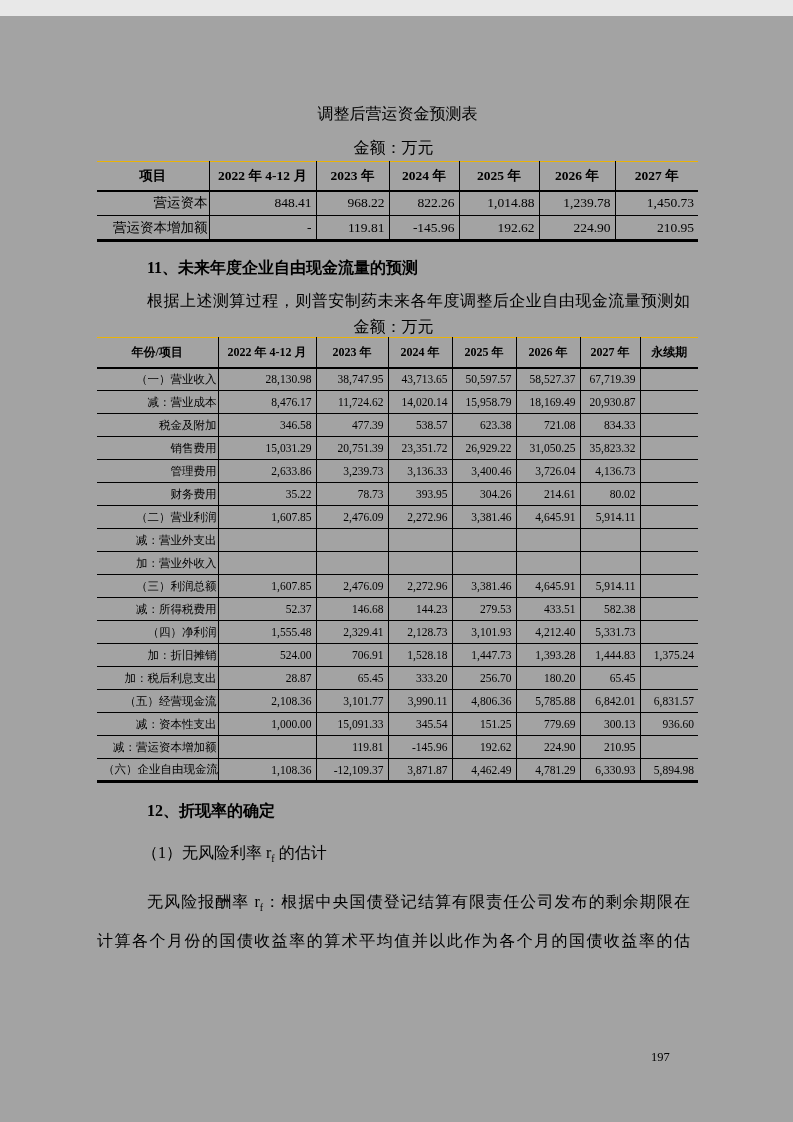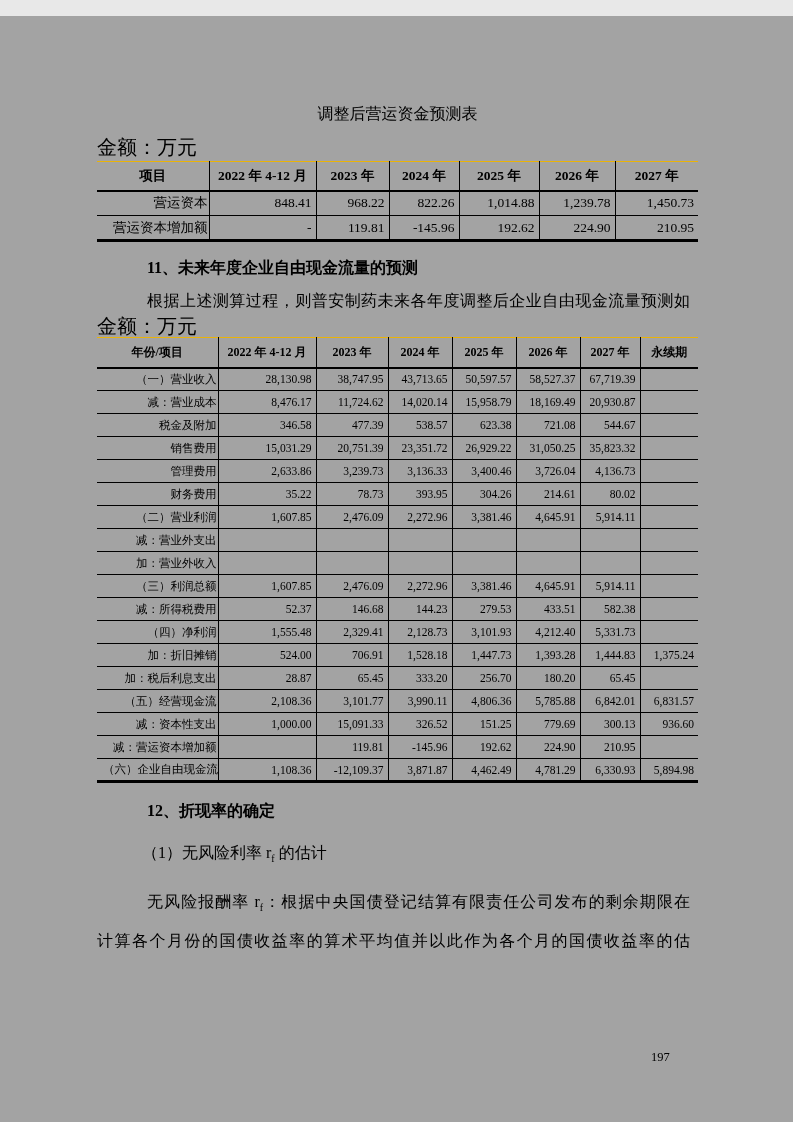--- a/index.html
+++ b/index.html
@@ -15,22 +15,22 @@
   }
   .content { padding: 0 95px 0 97px; }
 
   .doc-title {
     margin-top: 88px;
     text-align: center;
     font-size: 16px;
     line-height: 20px;
   }
   .unit-note {
-    text-align: left;
-    font-size: 20px;
+    text-align: center;
+    font-size: 16px;
     line-height: 17px;
     padding-right: 8px;
   }
   .unit-note.first  { margin-top: 15px; }
   .unit-note.second { margin-top: -1px; }
 
   table.tbl {
     border-collapse: collapse;
     table-layout: fixed;
     width: 601px;
@@ -184,21 +184,21 @@
             <td class="num">20,930.87</td>
             <td class="num"></td>
           </tr>
           <tr>
             <td class="row-label">税金及附加</td>
             <td class="num">346.58</td>
             <td class="num">477.39</td>
             <td class="num">538.57</td>
             <td class="num">623.38</td>
             <td class="num">721.08</td>
-            <td class="num">544.67</td>
+            <td class="num">834.33</td>
             <td class="num"></td>
           </tr>
           <tr>
             <td class="row-label">销售费用</td>
             <td class="num">15,031.29</td>
             <td class="num">20,751.39</td>
             <td class="num">23,351.72</td>
             <td class="num">26,929.22</td>
             <td class="num">31,050.25</td>
             <td class="num">35,823.32</td>
@@ -311,21 +311,21 @@
             <td class="num">3,990.11</td>
             <td class="num">4,806.36</td>
             <td class="num">5,785.88</td>
             <td class="num">6,842.01</td>
             <td class="num">6,831.57</td>
           </tr>
           <tr>
             <td class="row-label">减：资本性支出</td>
             <td class="num">1,000.00</td>
             <td class="num">15,091.33</td>
-            <td class="num">326.52</td>
+            <td class="num">345.54</td>
             <td class="num">151.25</td>
             <td class="num">779.69</td>
             <td class="num">300.13</td>
             <td class="num">936.60</td>
           </tr>
           <tr>
             <td class="row-label">减：营运资本增加额</td>
             <td class="num"></td>
             <td class="num">119.81</td>
             <td class="num">-145.96</td>

